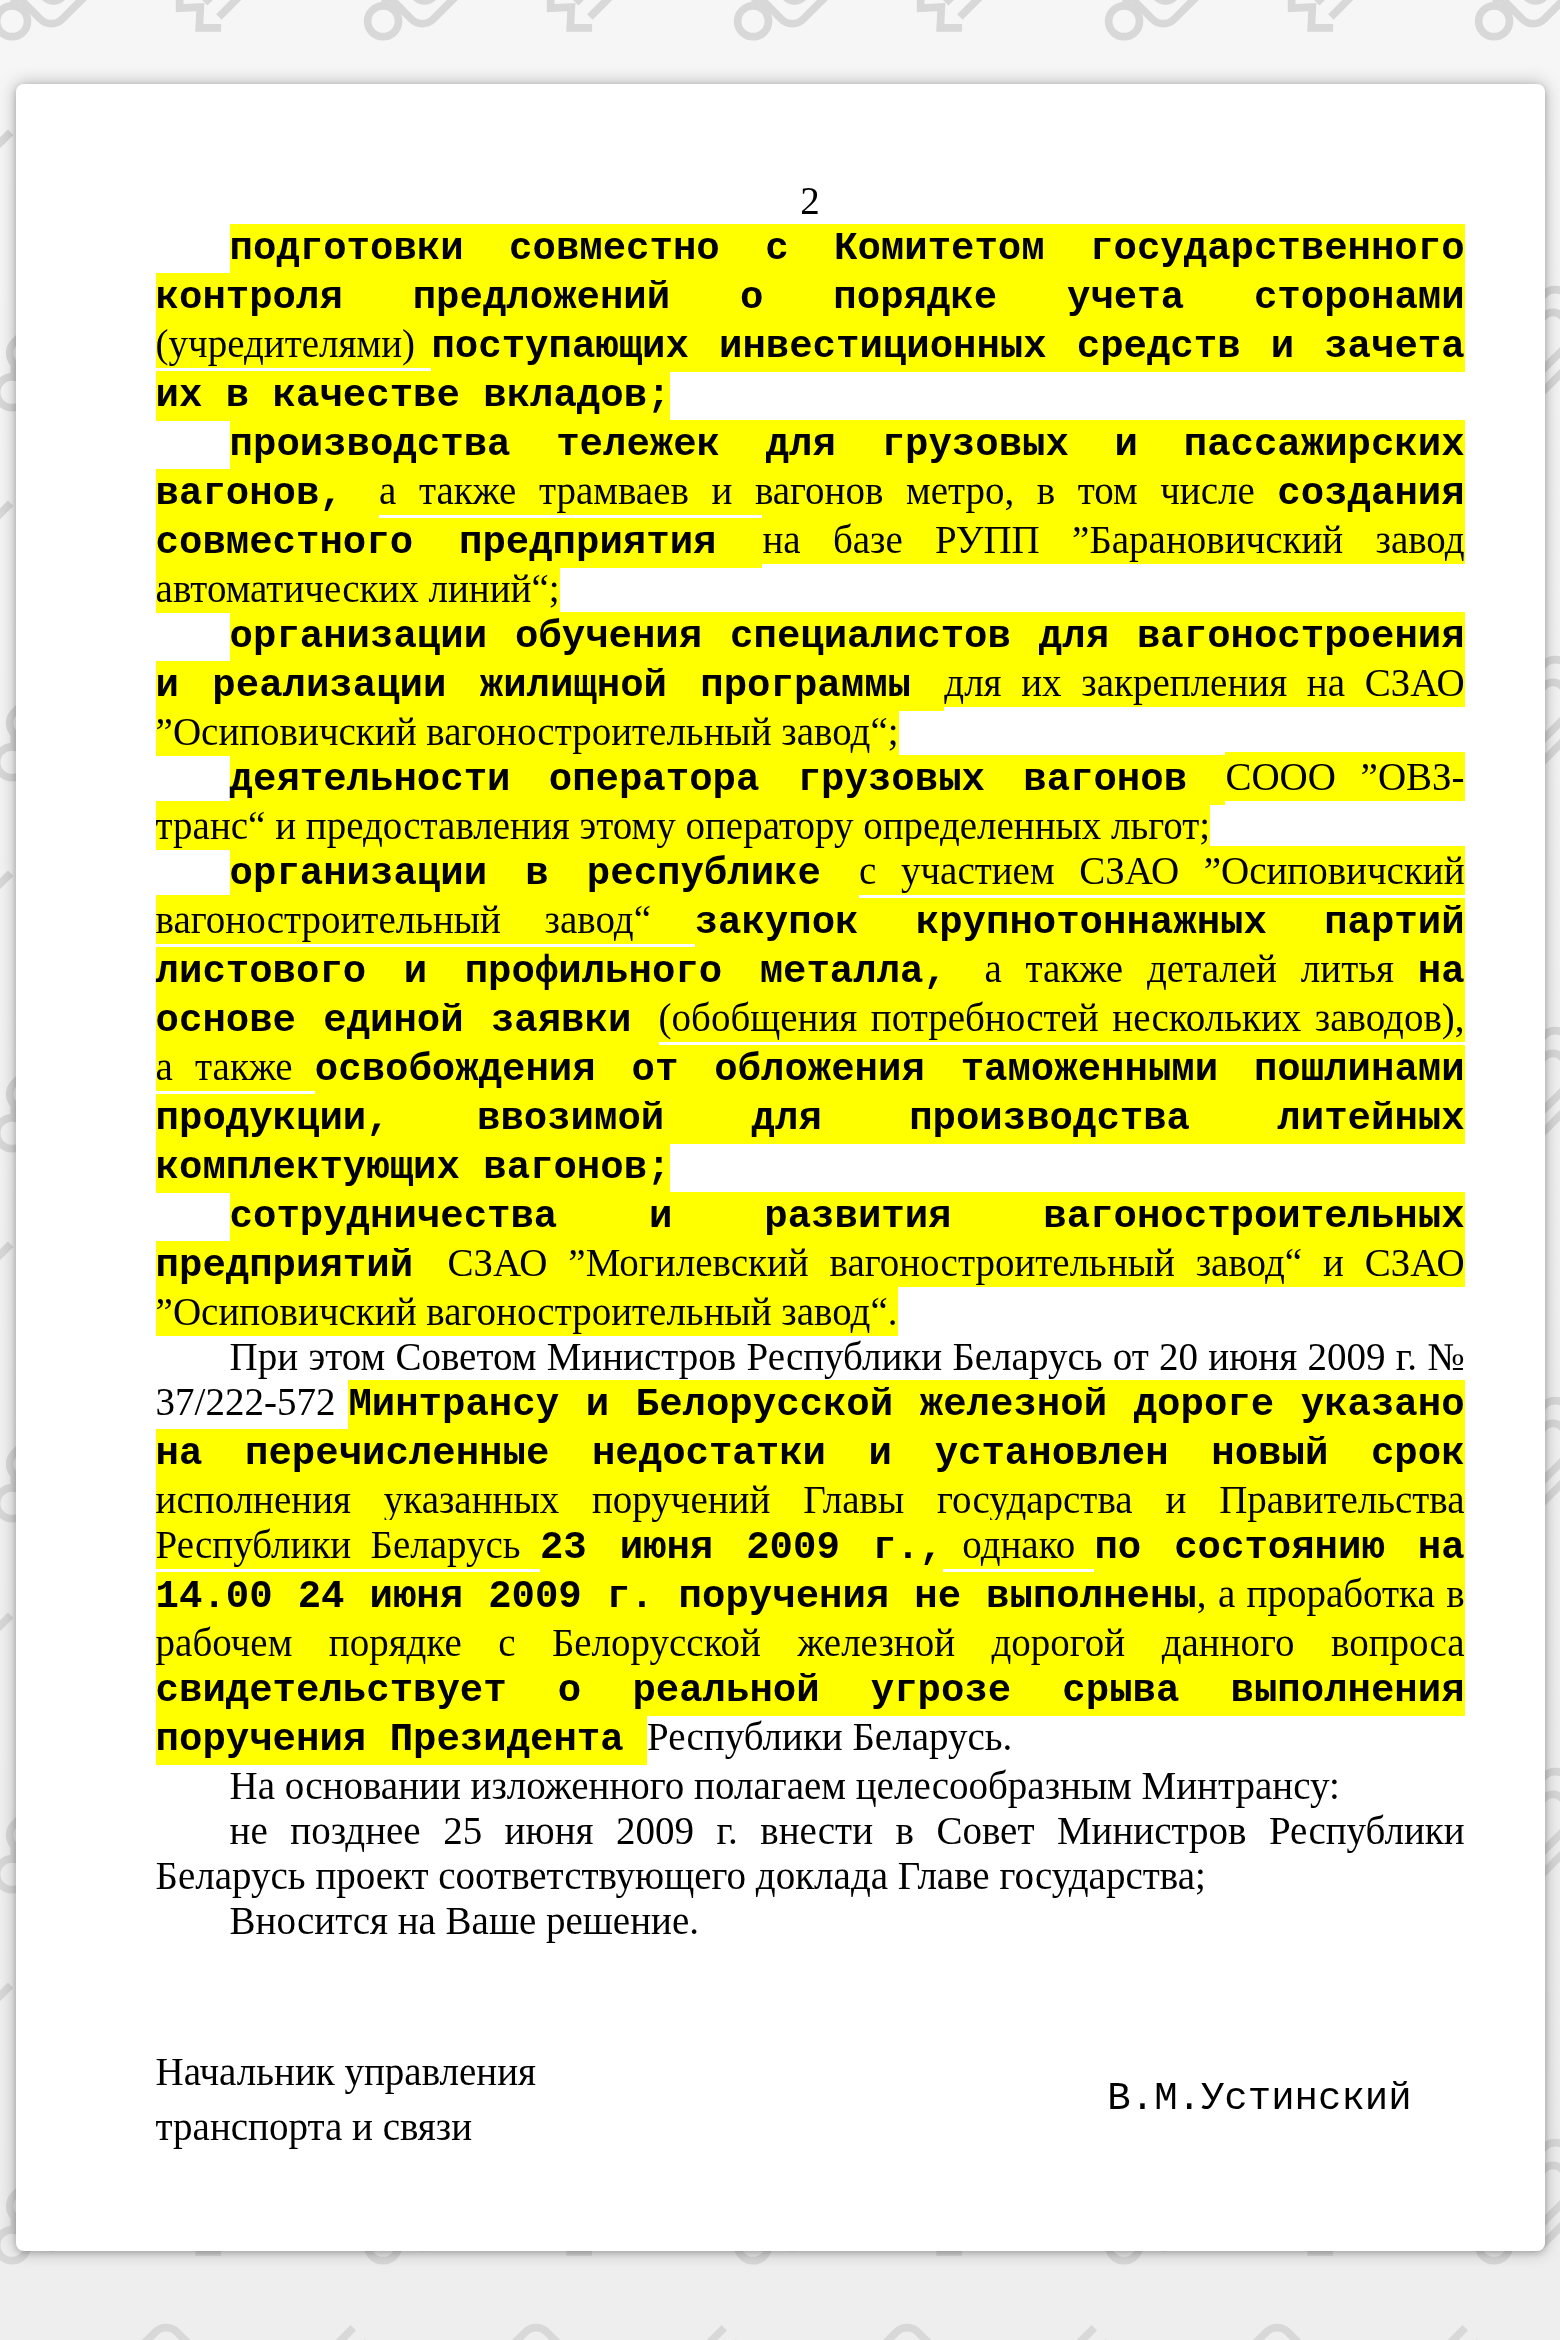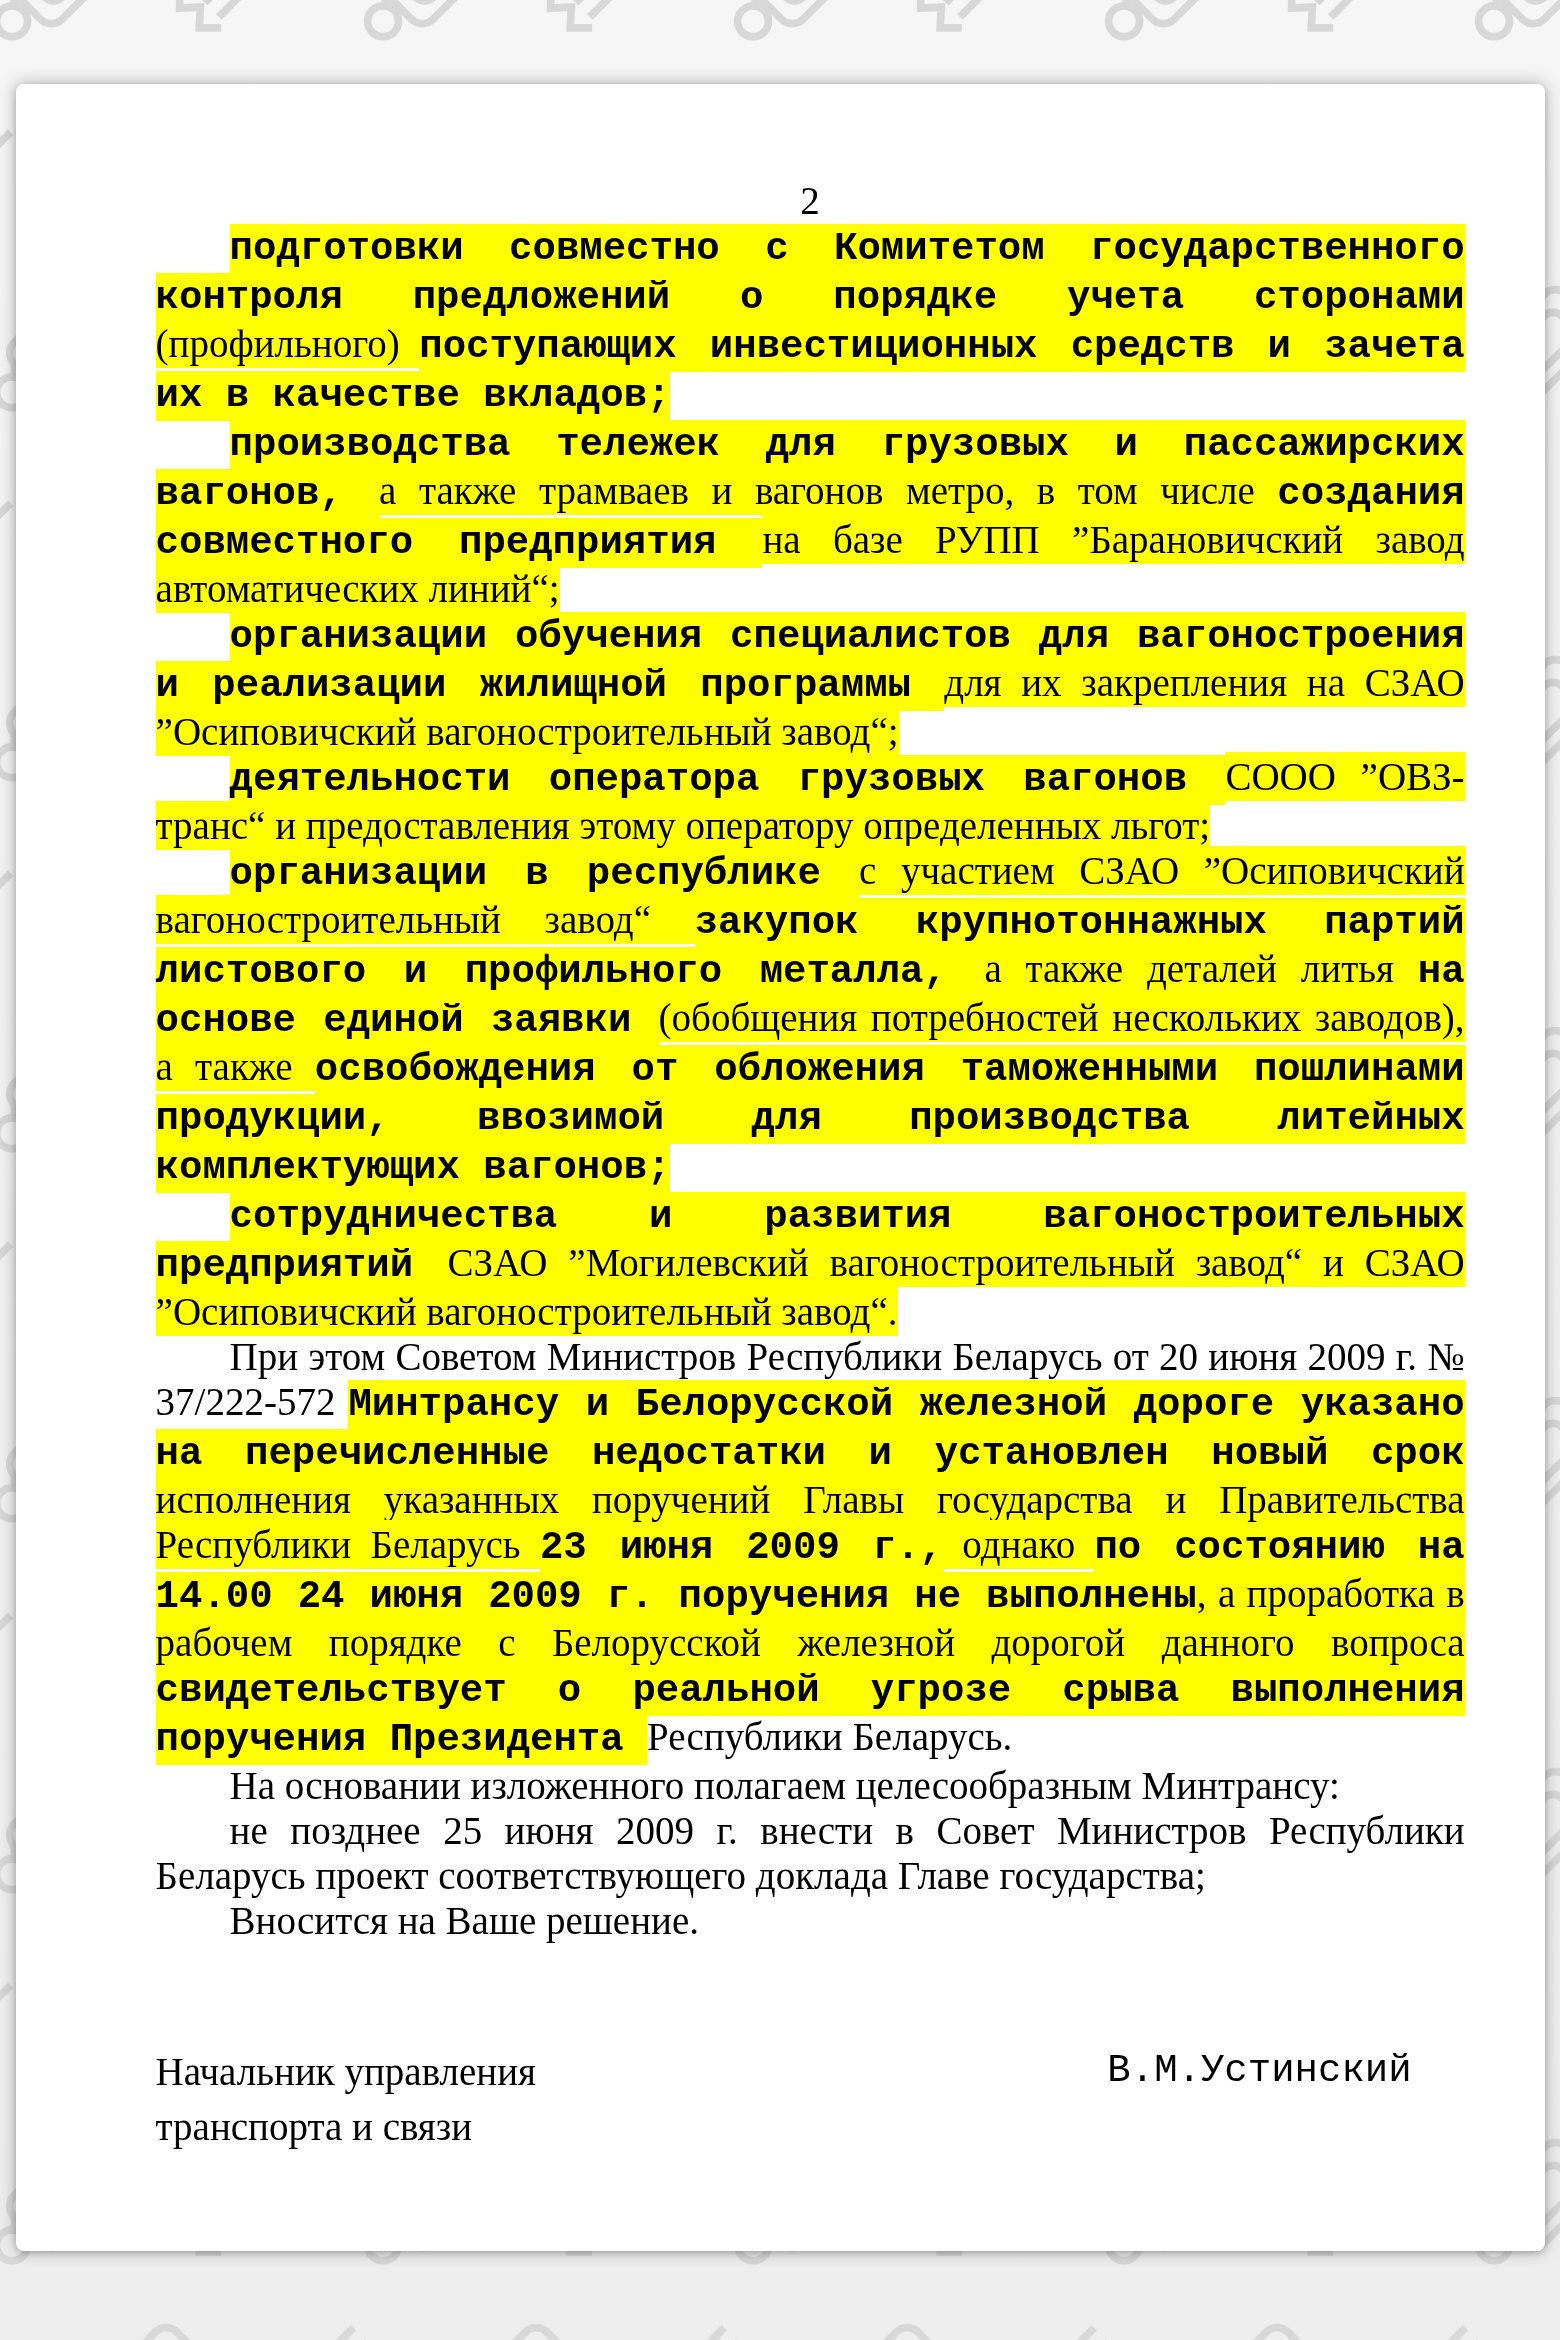--- a/index.html
+++ b/index.html
@@ -49,21 +49,21 @@
     margin: 0;
     text-indent: 74px;
     text-align: justify;
   }
   .b { font-weight: bold; font-family: Liberation Mono, monospace; }
   .hl { background-color: #ffff00; padding: 2.9px 0; }
 
   .signature {
     display: flex;
     justify-content: space-between;
-    align-items: flex-start;
+    align-items: center;
     margin-top: 101px;
     padding-right: 53px;
   }
   .sig-left div { line-height: 55px; }
   .sig-name { line-height: 55px; font-family: Liberation Mono, monospace; }
 </style>
 </head>
 <body>
 
 <div class="pattern-layer">
@@ -1130,21 +1130,21 @@
         <rect x="46" y="50" width="40" height="24" rx="8"></rect>
         <path d="M28 56 L34 50"></path>
       </g>
     </svg>
   </div>
 
 <div class="page">
   <div class="content">
     <div class="pagenum">2</div>
     <div>
-        <p class="para"><span class="b hl">подготовки совместно с Комитетом государственного контроля предложений о порядке учета сторонами </span><span class="hl">(профильного) </span><span class="b hl">поступающих инвестиционных средств и зачета их в качестве вкладов;</span></p>
+        <p class="para"><span class="b hl">подготовки совместно с Комитетом государственного контроля предложений о порядке учета сторонами </span><span class="hl">(учредителями) </span><span class="b hl">поступающих инвестиционных средств и зачета их в качестве вкладов;</span></p>
         <p class="para"><span class="b hl">производства тележек для грузовых и пассажирских вагонов, </span><span class="hl">а также трамваев и вагонов метро, в том числе </span><span class="b hl">создания совместного предприятия </span><span class="hl">на базе РУПП ”Барановичский завод автоматических линий“;</span></p>
         <p class="para"><span class="b hl">организации обучения специалистов для вагоностроения и реализации жилищной программы </span><span class="hl">для их закрепления на СЗАО ”Осиповичский вагоностроительный завод“;</span></p>
         <p class="para"><span class="b hl">деятельности оператора грузовых вагонов </span><span class="hl">СООО ”ОВЗ-транс“ и предоставления этому оператору определенных льгот;</span></p>
         <p class="para"><span class="b hl">организации в республике </span><span class="hl">с участием СЗАО ”Осиповичский вагоностроительный завод“ </span><span class="b hl">закупок крупнотоннажных партий листового и профильного металла, </span><span class="hl">а также деталей литья </span><span class="b hl">на основе единой заявки </span><span class="hl">(обобщения потребностей нескольких заводов), а также </span><span class="b hl">освобождения от обложения таможенными пошлинами продукции, ввозимой для производства литейных комплектующих вагонов;</span></p>
         <p class="para"><span class="b hl">сотрудничества и развития вагоностроительных предприятий </span><span class="hl">СЗАО ”Могилевский вагоностроительный завод“ и СЗАО ”Осиповичский вагоностроительный завод“.</span></p>
         <p class="para"><span class="">При этом Советом Министров Республики Беларусь от 20 июня 2009 г. № 37/222-572 </span><span class="b hl">Минтрансу и Белорусской железной дороге указано на перечисленные недостатки и установлен новый срок </span><span class="hl">исполнения указанных поручений Главы государства и Правительства Республики Беларусь </span><span class="b hl">23 июня 2009 г.,</span><span class="hl"> однако </span><span class="b hl">по состоянию на 14.00 24 июня 2009 г. поручения не выполнены</span><span class="hl">, а проработка в рабочем порядке с Белорусской железной дорогой данного вопроса </span><span class="b hl">свидетельствует о реальной угрозе срыва выполнения поручения Президента </span><span class="">Республики Беларусь.</span></p>
         <p class="para"><span class="">На основании изложенного полагаем целесообразным Минтрансу:</span></p>
         <p class="para"><span class="">не позднее 25 июня 2009 г. внести в Совет Министров Республики Беларусь проект соответствующего доклада Главе государства;</span></p>
         <p class="para"><span class="">Вносится на Ваше решение.</span></p>
       </div>

